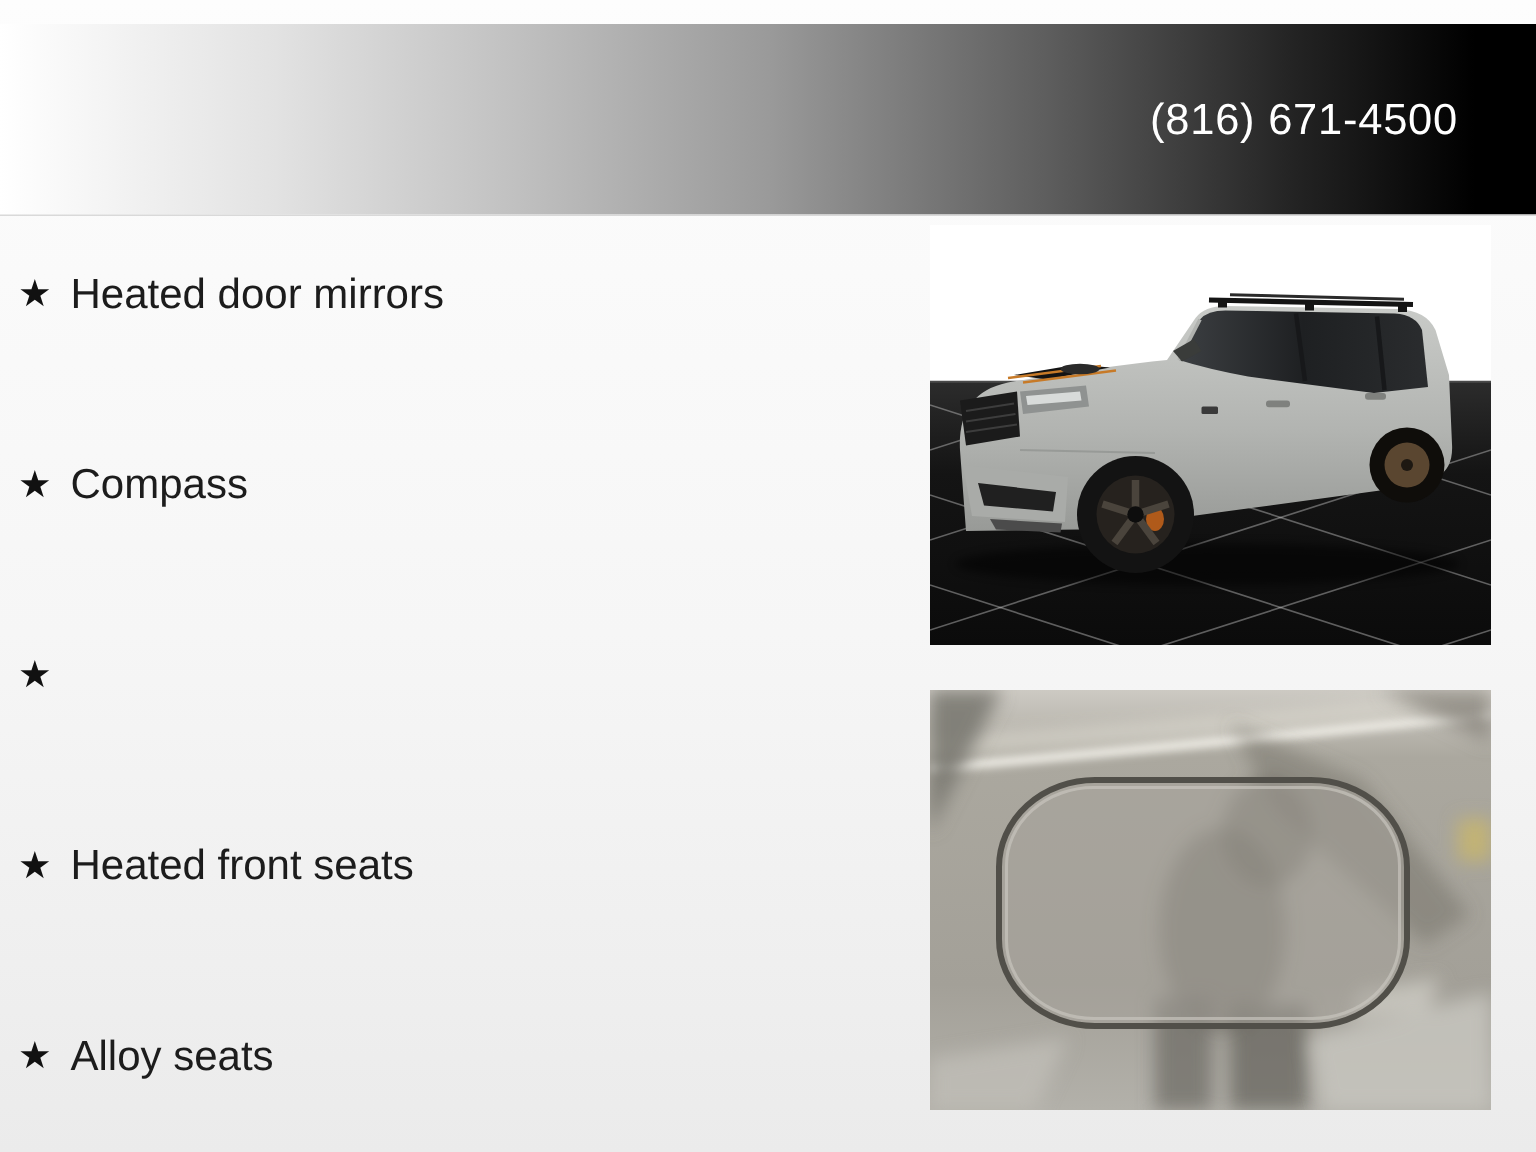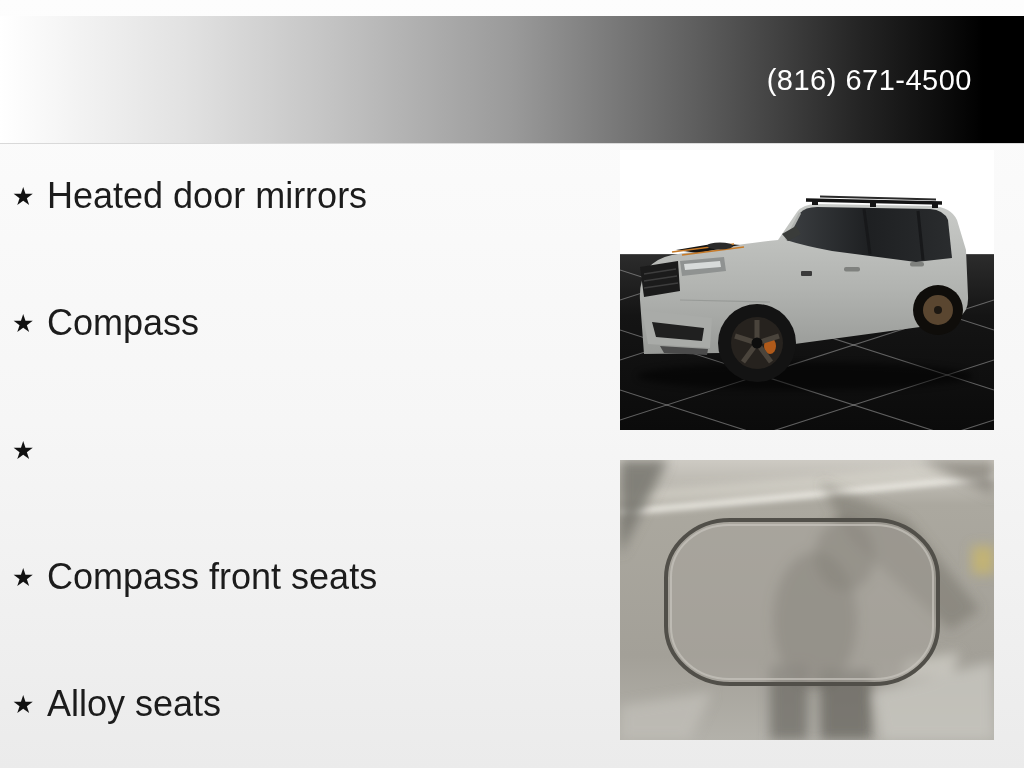--- a/index.html
+++ b/index.html
@@ -49,21 +49,21 @@
     height: 32px;
     color: #1c1c1c;
   }
   .feature .star {
     font-size: 25px;
     width: 34px;
     color: #111111;
     line-height: 32px;
   }
   .feature .label {
-    font-size: 36px;
+    font-size: 28px;
     line-height: 32px;
     padding-left: 1px;
     text-align: right;
   }
   .f1 { top: 180px; }
   .f2 { top: 307px; }
   .f3 { top: 434px; }
   .f4 { top: 561px; }
   .f5 { top: 688px; }
 
@@ -95,21 +95,21 @@
     </div>
     <div class="feature f2">
       <span class="star">★</span>
       <span class="label">Compass</span>
     </div>
     <div class="feature f3">
       <span class="star">★</span>
     </div>
     <div class="feature f4">
       <span class="star">★</span>
-      <span class="label">Compass front seats</span>
+      <span class="label">Heated front seats</span>
     </div>
     <div class="feature f5">
       <span class="star">★</span>
       <span class="label">Alloy seats</span>
     </div>
   </div>
 
   <div class="photo photo-top" role="img" aria-label="Gray Dodge Durango SUV on black showroom tile floor">
     <svg viewBox="0 0 374 280" xmlns="http://www.w3.org/2000/svg">
       <defs>

